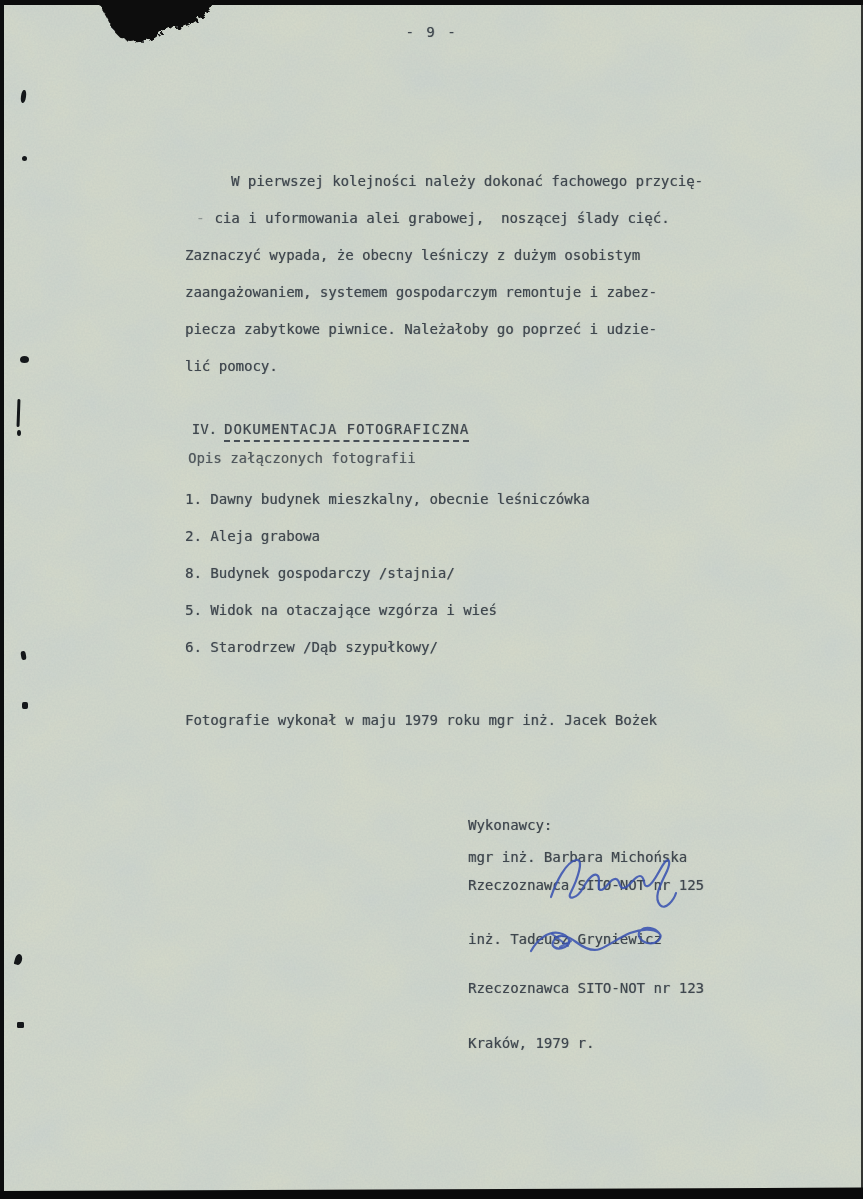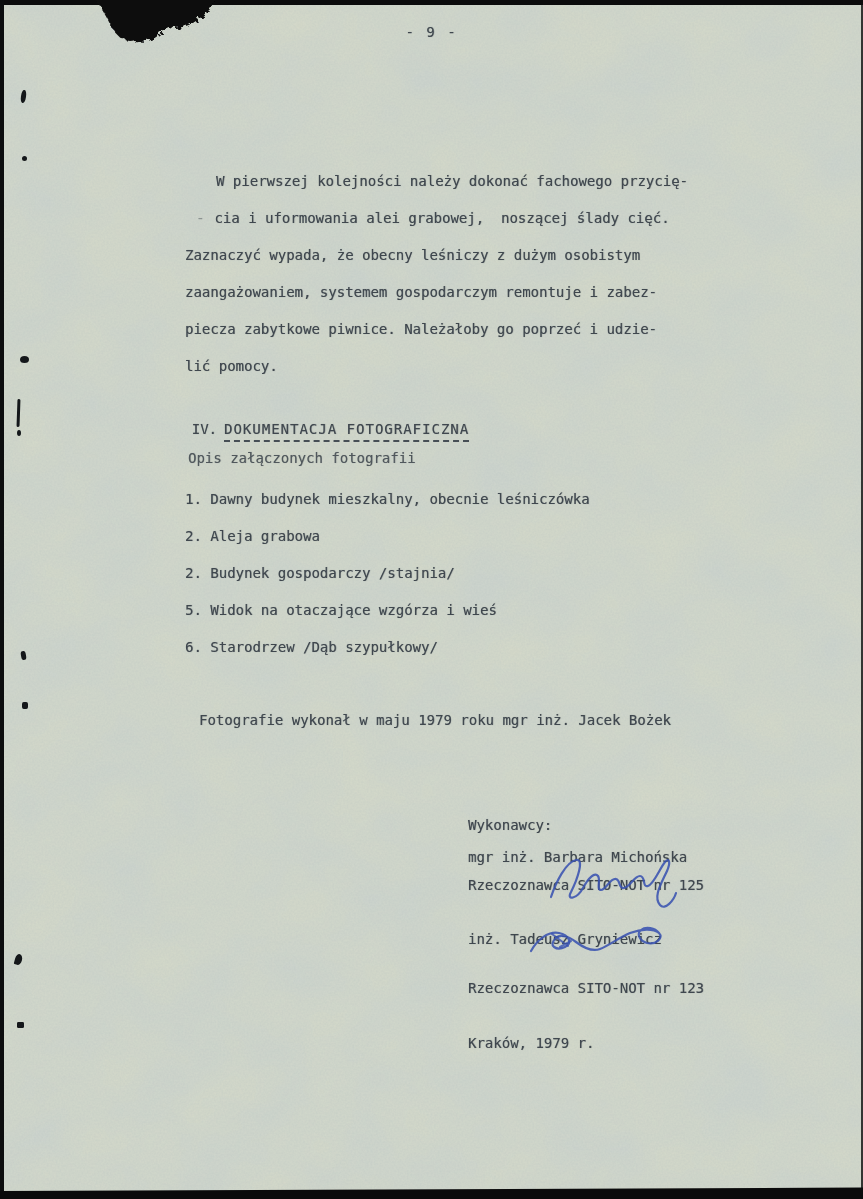--- a/index.html
+++ b/index.html
@@ -8,29 +8,29 @@
     background:#d7dbc9;
     font-family:"DejaVu Sans Mono","Liberation Mono",monospace;
     color:#3f474e;
   }
   .texture { position:absolute; inset:0; z-index:0; }
   .typed { position:absolute; z-index:3; font-size:14px;
            text-shadow:0.4px 0.4px 0.7px rgba(56,64,72,0.55); }
   .line { white-space:pre; height:37px; line-height:37px; }
   .page-number { top:24px; left:0; width:100%; text-align:center; letter-spacing:2px; }
   .intro { top:163px; left:185px; width:540px; }
-  .intro .line:nth-child(1) { margin-left:31px; }
+  .intro .line:nth-child(1) { margin-left:46px; }
   .intro .line:nth-child(2) { margin-left:11px; }
   .stray { opacity:0.45; margin-right:10px; }
   .section-heading { top:399px; left:158px; line-height:20px; white-space:pre; }
   .section-title { margin-left:7px; letter-spacing:1px;
                    border-bottom:2px dashed #464e55; padding-bottom:3px; }
   .subtitle { top:448px; left:188px; line-height:20px; white-space:pre; opacity:0.88; }
   .photo-list { top:481px; left:185px; width:540px; }
-  .note { top:710px; left:199px; line-height:20px; white-space:pre; }
+  .note { top:710px; left:185px; line-height:20px; white-space:pre; }
   .sig-heading { top:815px; left:468px; line-height:20px; white-space:pre; }
   .sig1-name { top:847px; left:468px; line-height:20px; white-space:pre;text-align:right; }
   .sig1-role { top:875px; left:468px; line-height:20px; white-space:pre; }
   .sig2-name { top:929px; left:468px; line-height:20px; white-space:pre; }
   .sig2-role { top:957px; left:468px; line-height:20px; white-space:pre;margin-top:21px; }
   .place-date { top:1033px; left:468px; line-height:20px; white-space:pre; }
 
   .edge-top   { position:absolute; z-index:4; top:0; left:0; right:0; height:5px; background:#0b0b0c; }
   .edge-left  { position:absolute; z-index:4; top:0; bottom:0; left:0; width:4px; background:#0c0d0e; }
   .edge-right { position:absolute; z-index:4; top:0; bottom:0; right:0; width:2px; background:rgba(12,12,13,0.8); }
@@ -99,21 +99,21 @@
 
   <div class="typed section-heading">
     <span>IV.</span><span class="section-title">DOKUMENTACJA FOTOGRAFICZNA</span>
   </div>
 
   <div class="typed subtitle">Opis załączonych fotografii</div>
 
   <div class="typed photo-list">
     <div class="line">1. Dawny budynek mieszkalny, obecnie leśniczówka</div>
     <div class="line">2. Aleja grabowa</div>
-    <div class="line">2. Budynek gospodarczy /stajnia/</div>
+    <div class="line">8. Budynek gospodarczy /stajnia/</div>
     <div class="line">5. Widok na otaczające wzgórza i wieś</div>
     <div class="line">6. Starodrzew /Dąb szypułkowy/</div>
   </div>
 
   <div class="typed note">Fotografie wykonał w maju 1979 roku mgr inż. Jacek Bożek</div>
 
   <div class="typed sig-heading">Wykonawcy:</div>
   <div class="typed sig1-name">mgr inż. Barbara Michońska</div>
   <div class="typed sig1-role">Rzeczoznawca SITO-NOT nr 125</div>
   <div class="typed sig2-name">inż. Tadeusz Gryniewicz</div>

